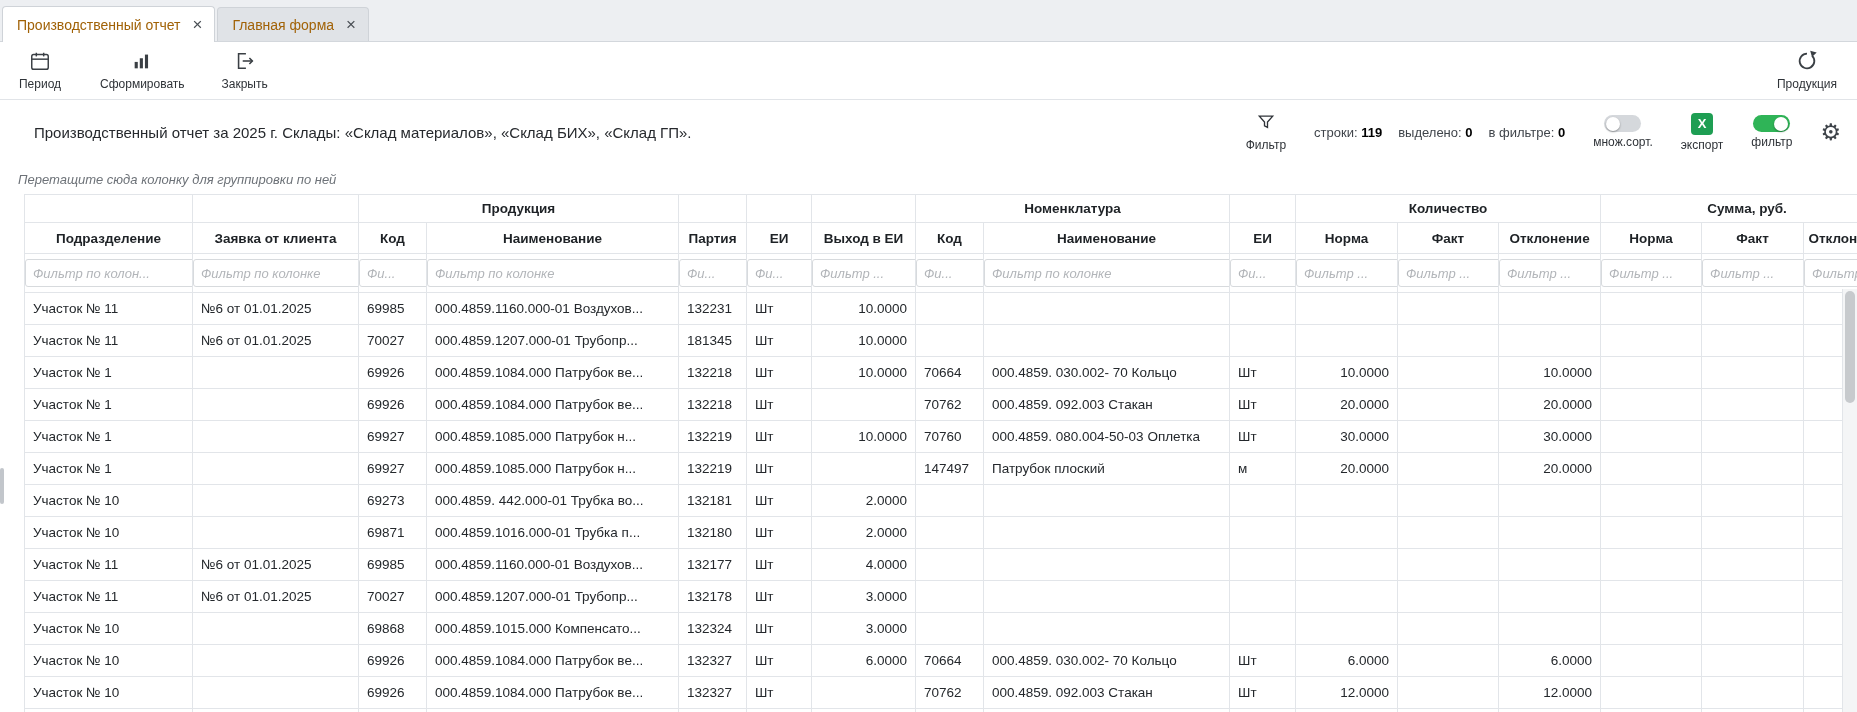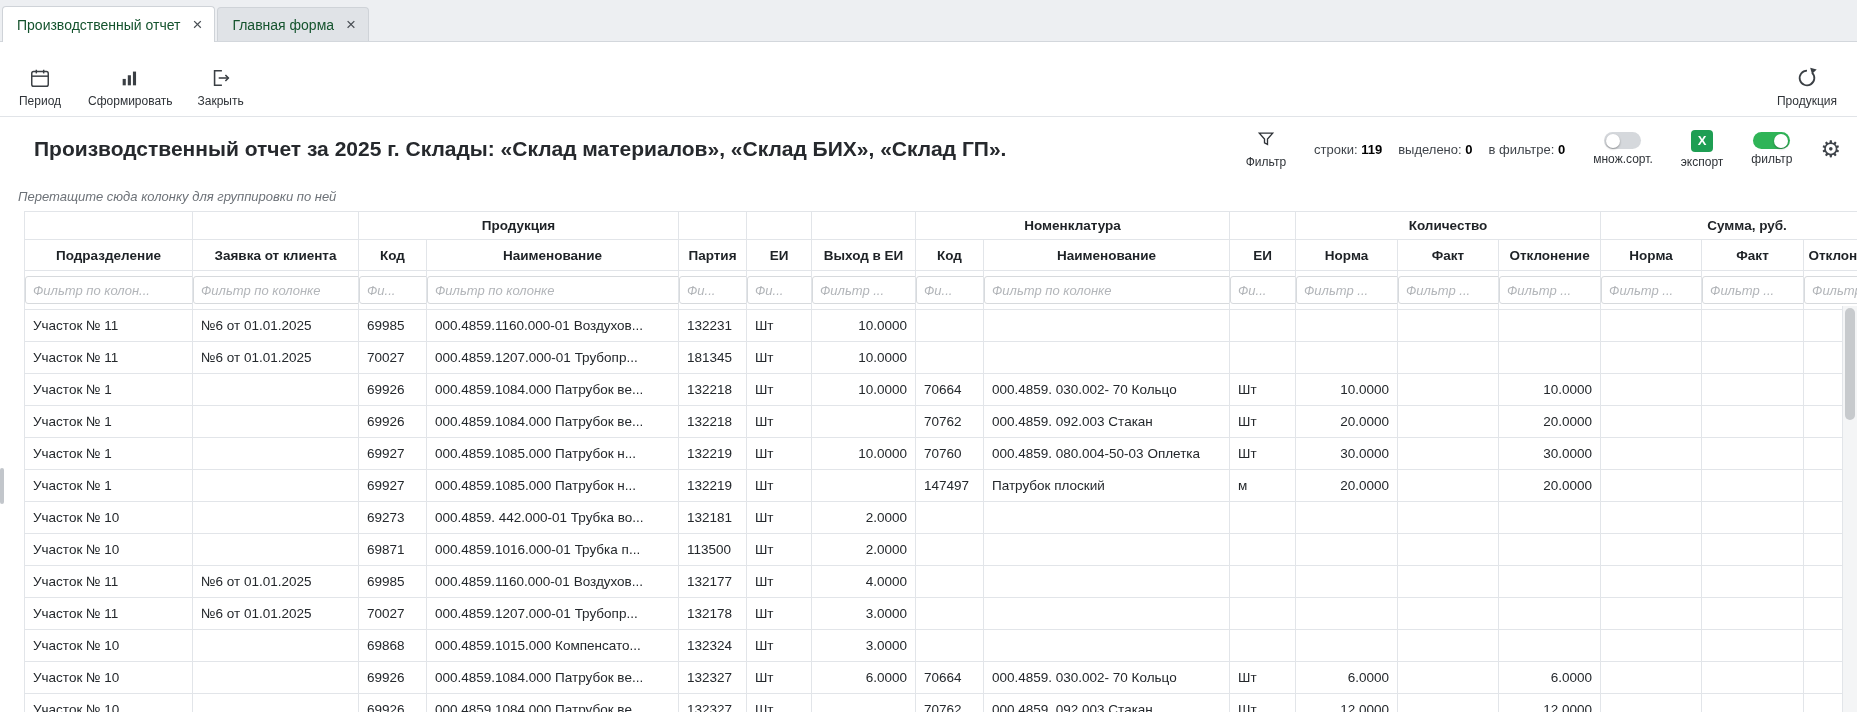--- a/index.html
+++ b/index.html
@@ -3,37 +3,37 @@
 <meta charset="utf-8">
 <style>
   html,body{margin:0;padding:0}
   body{width:1857px;height:712px;overflow:hidden;background:#fff;color:#24292e;
        font-family:"Liberation Sans",sans-serif;display:flex;flex-direction:column;position:relative}
 
   
   .tabbar{height:38px;background:#edeff2;border-bottom:1px solid #d3d7dc;display:flex;
           align-items:flex-end;padding:3px 0 0 2px;gap:2px;flex:none}
   .tab{display:flex;align-items:center;gap:12px;padding:0 12px 0 14px;height:33px;font-size:14px;
-       color:#14532d;background:#e0e3e7;border:1px solid #cfd3d8;border-bottom:none;
+       color:#a16207;background:#e0e3e7;border:1px solid #cfd3d8;border-bottom:none;
        border-radius:4px 4px 0 0;cursor:pointer}
   .tab.active{background:#fff;height:35px;margin-bottom:-1px}
   .tab-close{font-size:17px;color:#4a4f55;line-height:1;cursor:pointer}
   .tab-close::before{content:"×"}
 
   
   .toolbar{height:57px;border-bottom:1px solid #e1e4e8;display:flex;align-items:center;
-           padding:17px 20px 0 16px;gap:24px;flex:none}
+           padding:0 20px 0 16px;gap:36px;flex:none}
   .tbtn{display:flex;flex-direction:column;align-items:center;gap:2px;font-size:12px;
         color:#2f3338;cursor:pointer;min-width:48px}
   .tbtn svg{width:22px;height:22px}
   .tbtn-right{margin-left:auto}
 
   
   .titlebar{height:64px;display:flex;align-items:center;padding:0 16px 0 34px;flex:none}
-  .report-title{font-size:21px;font-weight:bold;color:#26292d}
+  .report-title{font-size:15px;font-weight:normal;color:#26292d}
   .controls{margin-left:auto;display:flex;align-items:center;gap:28px}
   .vgroup{display:flex;flex-direction:column;align-items:center;gap:3px;font-size:12px;
           color:#2f3338;cursor:pointer}
   .vgroup svg{width:20px;height:20px}
   .stats{display:flex;gap:16px;font-size:13px;color:#3f444a;align-items:center;white-space:nowrap}
   .stat b{color:#000000}
   .switch{width:37px;height:17px;border-radius:9px;background:#d5d8dc;position:relative}
   .switch::after{content:"";position:absolute;top:1.5px;left:2px;width:14px;height:14px;
                  border-radius:50%;background:#fff;box-shadow:0 1px 2px rgba(0,0,0,.35)}
   .switch.on{background:#2fb457}
@@ -398,21 +398,21 @@
           <td class="num"></td>
           <td class="num"></td>
           <td class="num"></td>
           <td class="num"></td>
         </tr>
         <tr>
           <td>Участок № 10</td>
           <td></td>
           <td>69871</td>
           <td>000.4859.1016.000-01 Трубка п...</td>
-          <td>113500</td>
+          <td>132180</td>
           <td>Шт</td>
           <td class="num">2.0000</td>
           <td></td>
           <td></td>
           <td></td>
           <td class="num"></td>
           <td class="num"></td>
           <td class="num"></td>
           <td class="num"></td>
           <td class="num"></td>

